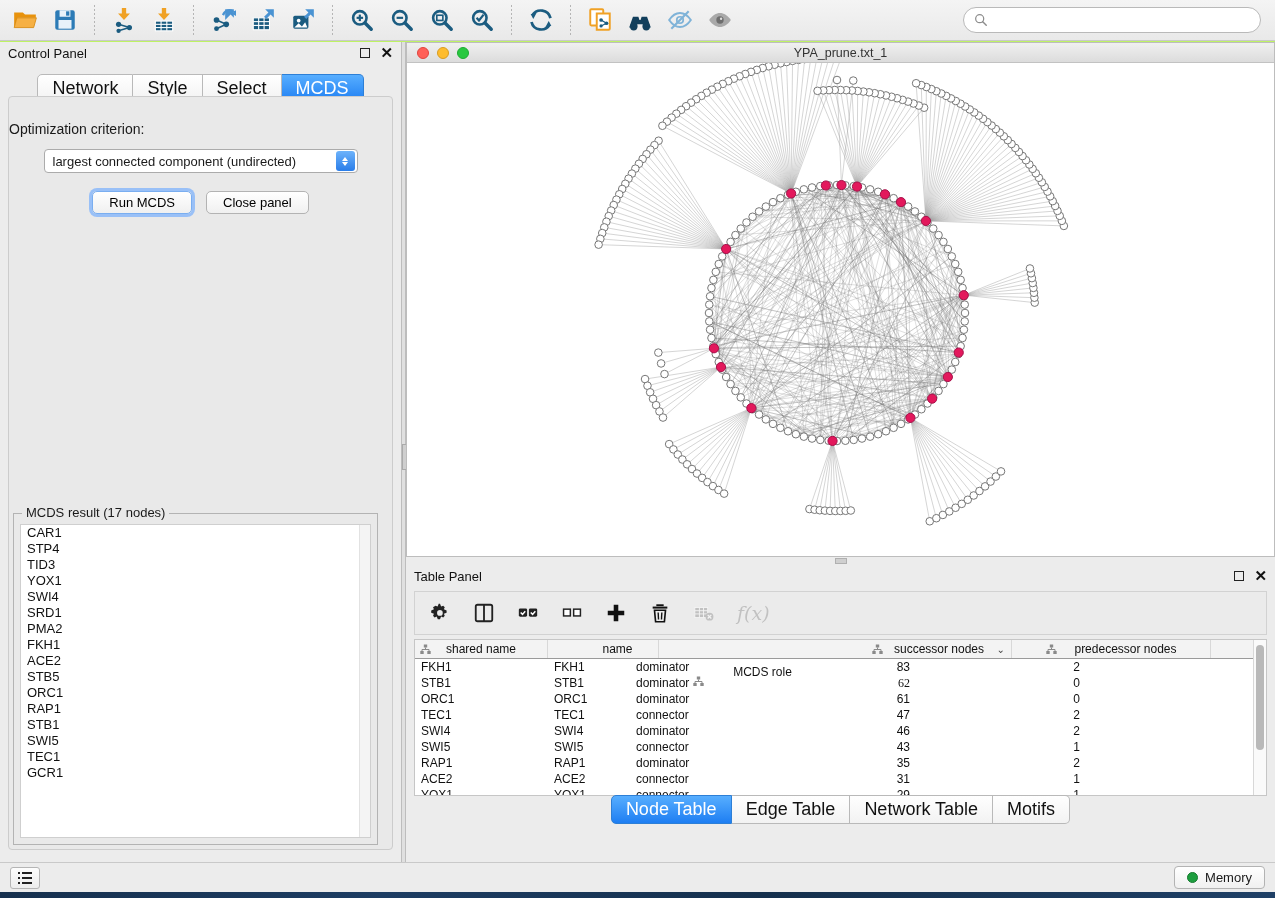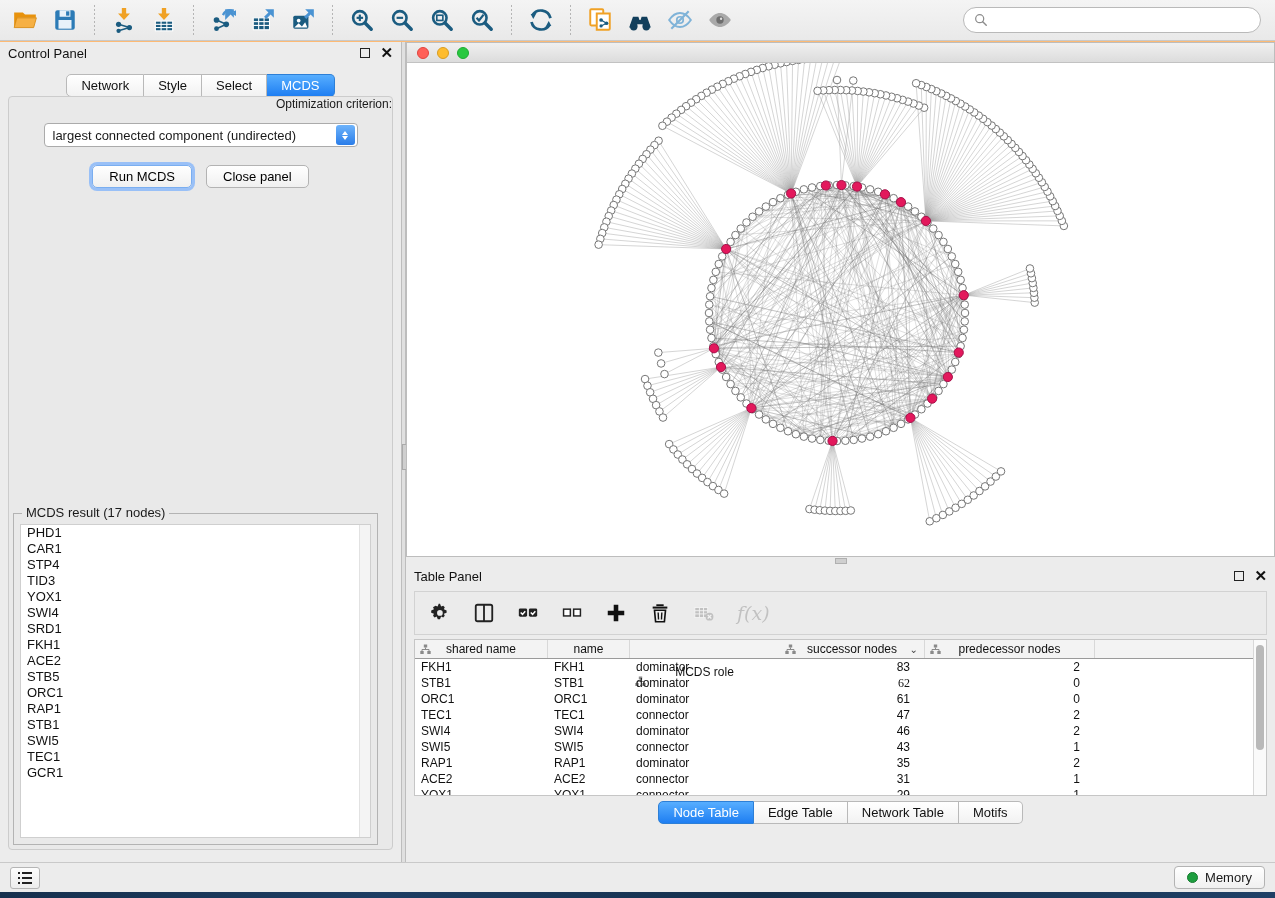--- a/index.html
+++ b/index.html
@@ -1,19 +1,19 @@
 <!DOCTYPE html>
 <html><head>
 <meta charset="utf-8">
 <style>
   * { margin:0; padding:0; box-sizing:border-box; }
   html,body { width:1275px; height:898px; overflow:hidden;
     font-family:"Liberation Sans", sans-serif; font-size:13px; color:#1a1a1a;
     background:#ececec; }
-  #app { position:relative; width:1275px; height:898px; background:#fdba74; }
+  #app { position:relative; width:1275px; height:898px; background:#bef264; }
 
   
   .toolbar { position:absolute; left:0; top:0; width:1275px; height:41px;
     background:linear-gradient(#f4f4f4,#e9e9e9); border-bottom:1px solid #c9c9c9;
     display:flex; align-items:center; padding:0 8px; gap:6px; }
   .tb-btn { width:34px; height:32px; display:flex; align-items:center; justify-content:center;
     border-radius:4px; cursor:default; }
   .tb-btn svg { width:26px; height:26px; }
   .tb-sep { width:1px; height:30px; margin:0 6px;
     background-image:linear-gradient(#b5b5b5 40%, rgba(0,0,0,0) 0%);
@@ -29,28 +29,28 @@
   .panel-titlebar { display:flex; align-items:center; height:22px; padding:0 8px; }
   .panel-title { font-size:13px; color:#111; }
   .panel-ctrls { margin-left:auto; display:flex; align-items:center; gap:10px; }
   .float-icon { width:10px; height:10px; border:1.6px solid #222; display:inline-block; }
   .close-icon { font-size:15px; font-weight:bold; color:#111; line-height:10px; }
 
   
   #control-panel { position:absolute; left:0; top:42px; width:401px; height:820px;
     background:#ececec; }
   .tabstrip { display:flex; justify-content:center; margin-top:10px; }
-  .tab { padding:3px 14px; font-size:13px; background:linear-gradient(#ffffff,#f2f2f2);
+  .tab { padding:3px 14px; font-size:18px; background:linear-gradient(#ffffff,#f2f2f2);
     border:1px solid #b9b9b9; border-left:none; color:#111; cursor:default; }
   .tab:first-child { border-left:1px solid #b9b9b9; border-radius:5px 0 0 5px; }
   .tab:last-child { border-radius:0 5px 5px 0; }
   .tab.active { background:linear-gradient(#57aeff,#1e7ef2); color:#fff; border-color:#2d7fd6; }
   .cp-content { position:absolute; left:8px; right:8px; top:54px; bottom:12px;
     background:#e9e9e9; border:1px solid #cccccc; border-radius:4px; }
-  .opt-label { text-align:right; font-size:12px; }
+  .opt-label { text-align:left; margin-top:24px; font-size:14px; }
   .select-row { display:flex; justify-content:center; margin-top:12px; }
   .mac-select { width:314px; height:24px; background:#fff; border:1px solid #ababab;
     border-radius:4px; display:flex; align-items:center; position:relative; }
   .mac-select .sel-text { flex:1; padding:0 8px; font-size:13px; white-space:nowrap;
     overflow:hidden; }
   .sel-stepper { width:19px; height:20px; margin-right:2px; border-radius:3px;
     background:linear-gradient(#6db3fb,#2a7de9); display:flex; flex-direction:column;
     align-items:center; justify-content:center; gap:1px; }
   .sel-stepper i { width:0; height:0; border-left:3.5px solid transparent;
     border-right:3.5px solid transparent; display:block; }
@@ -105,21 +105,21 @@
     background:#ebebeb; border:1px solid #d2d2d2; display:flex; align-items:center;
     padding:0 14px; gap:22px; }
   .tp-icon { display:flex; align-items:center; justify-content:center; height:30px; }
   .tp-icon svg { width:22px; height:22px; }
   .tp-icon.disabled { opacity:.45; }
   .fx-label { font-family:"DejaVu Serif", serif; font-style:italic; font-size:19px;
     color:#8f8f8f; }
 
   .tp-table { position:absolute; left:8px; top:74px; right:8px; bottom:66px;
     background:#fff; border:1px solid #c6c6c6; overflow:hidden; }
-  .tbl-header { display:flex; height:19px; background:#f3f3f3; border-bottom:1px solid #9a9a9a; }
+  .tbl-header { display:flex; height:19px; background:#f3f3f3; border-bottom:1px solid #9a9a9a;gap:29px; }
   .th-cell { position:relative; display:flex; align-items:center; justify-content:center;
     border-right:1px solid #d8d8d8; font-size:12px; color:#111; flex:0 0 auto; }
   .th-cell .tree-ico { position:absolute; left:5px; top:4px; }
   .th-cell .sort-chevron { position:absolute; right:6px; font-size:10px; color:#444; }
   .th-filler { flex:1; border-right:none; }
   .tbl-body { position:relative; }
   .tbl-row { display:flex; height:16px; }
   .td-cell { flex:0 0 auto; font-size:12px; line-height:16px; padding:0 6px;
     white-space:nowrap; overflow:hidden; color:#111; }
   .td-cell.num { text-align:right; padding-right:15px; }
@@ -331,27 +331,27 @@
         </div>
       </div>
       <div class="btn-row">
         <button class="mac-btn focused">Run MCDS</button>
         <button class="mac-btn">Close panel</button>
       </div>
       <div class="result-group">
         <span class="result-legend">MCDS result (17 nodes)</span>
         <div class="result-list">
           <div id="result-items">
-              <div class="result-item">PHD1</div>
               <div class="result-item">CAR1</div>
               <div class="result-item">STP4</div>
               <div class="result-item">TID3</div>
               <div class="result-item">YOX1</div>
               <div class="result-item">SWI4</div>
               <div class="result-item">SRD1</div>
+              <div class="result-item">PMA2</div>
               <div class="result-item">FKH1</div>
               <div class="result-item">ACE2</div>
               <div class="result-item">STB5</div>
               <div class="result-item">ORC1</div>
               <div class="result-item">RAP1</div>
               <div class="result-item">STB1</div>
               <div class="result-item">SWI5</div>
               <div class="result-item">TEC1</div>
               <div class="result-item">GCR1</div>
             </div>
@@ -362,20 +362,21 @@
   </div>
 
   <div class="v-splitter">
     <div class="v-handle"></div>
   </div>
 
   <div id="right-region">
 
     <div id="network-window">
       <div class="net-titlebar">
+        <span class="net-title">YPA_prune.txt_1</span>
         <span class="traffic">
           <span class="light red"></span>
           <span class="light yellow"></span>
           <span class="light green"></span>
         </span>
       </div>
       <div class="net-canvas">
         <svg id="net-svg" width="867" height="493" viewBox="0 0 867 493">
             <g>
               <line x1="518.9162714187516" y1="157.92450555665266" x2="557.7259421745413" y2="241.62839945854168" stroke="#707070" stroke-opacity="0.3" stroke-width="0.75"></line>

